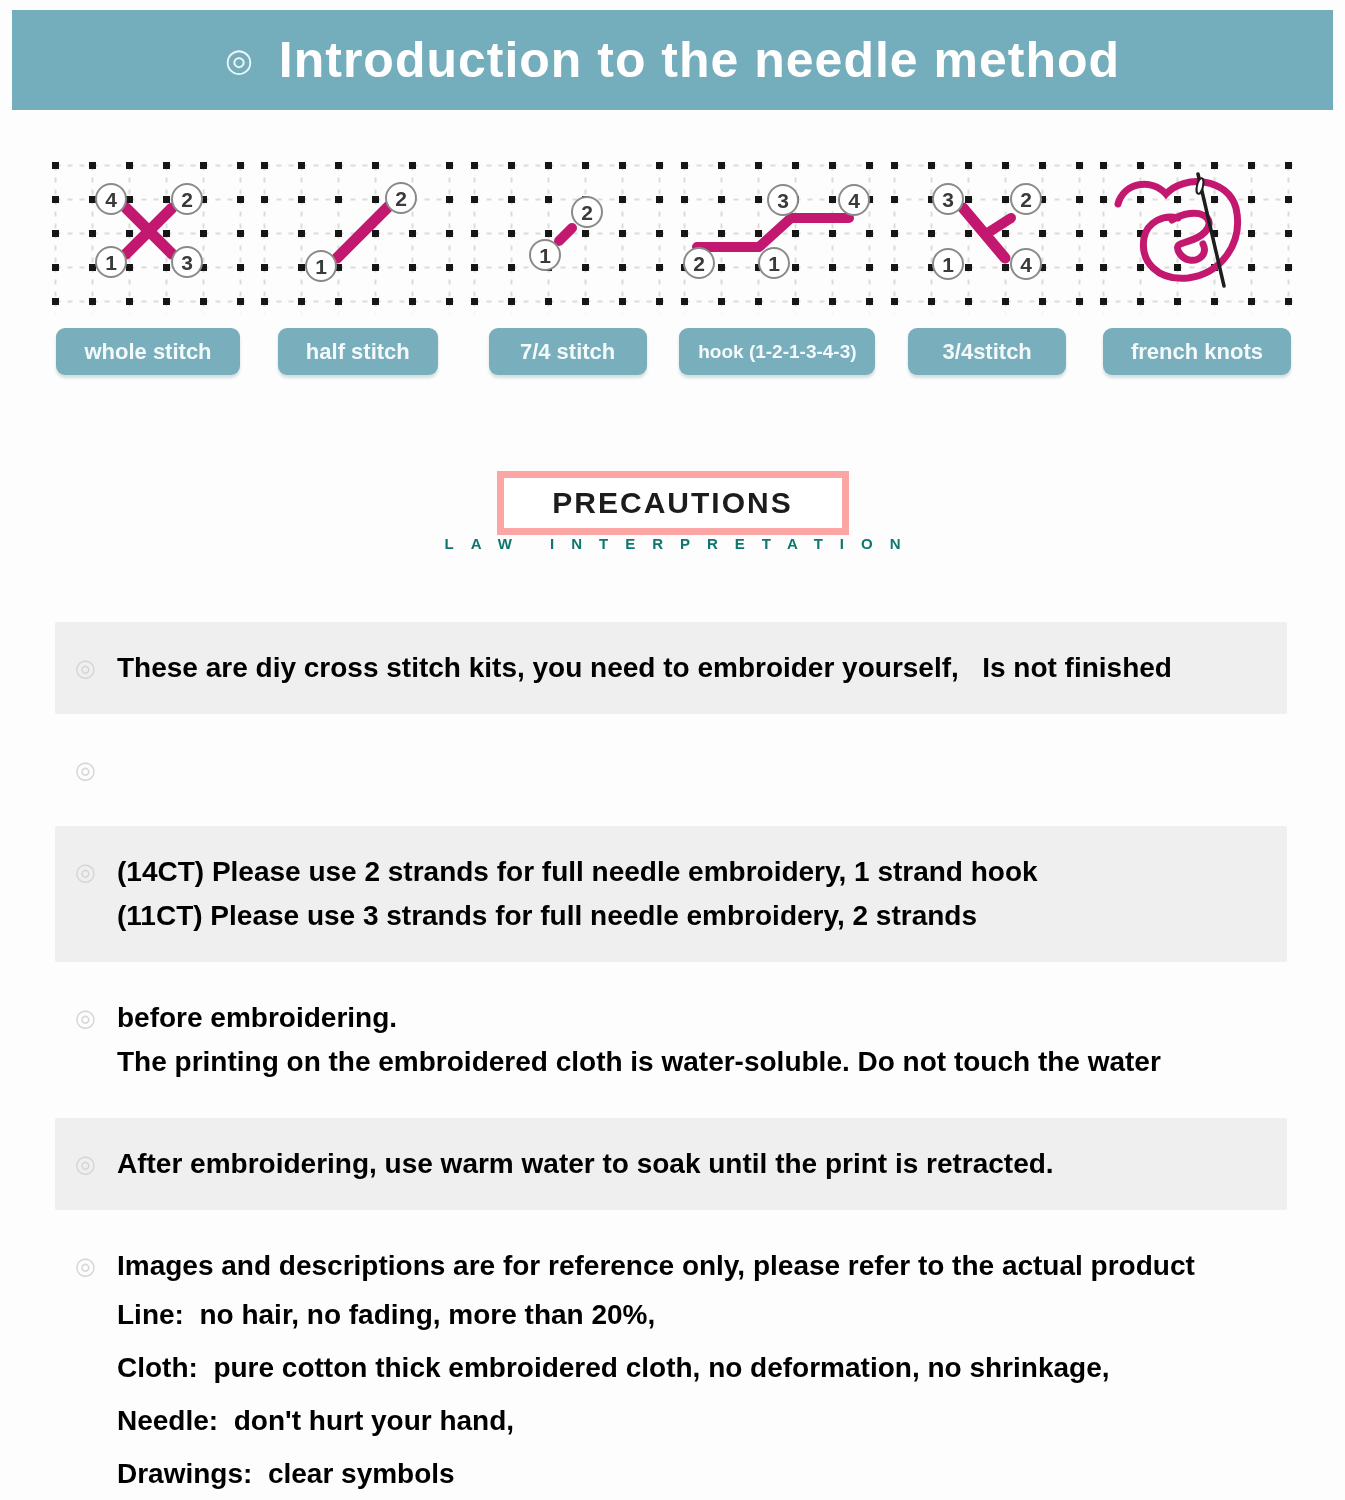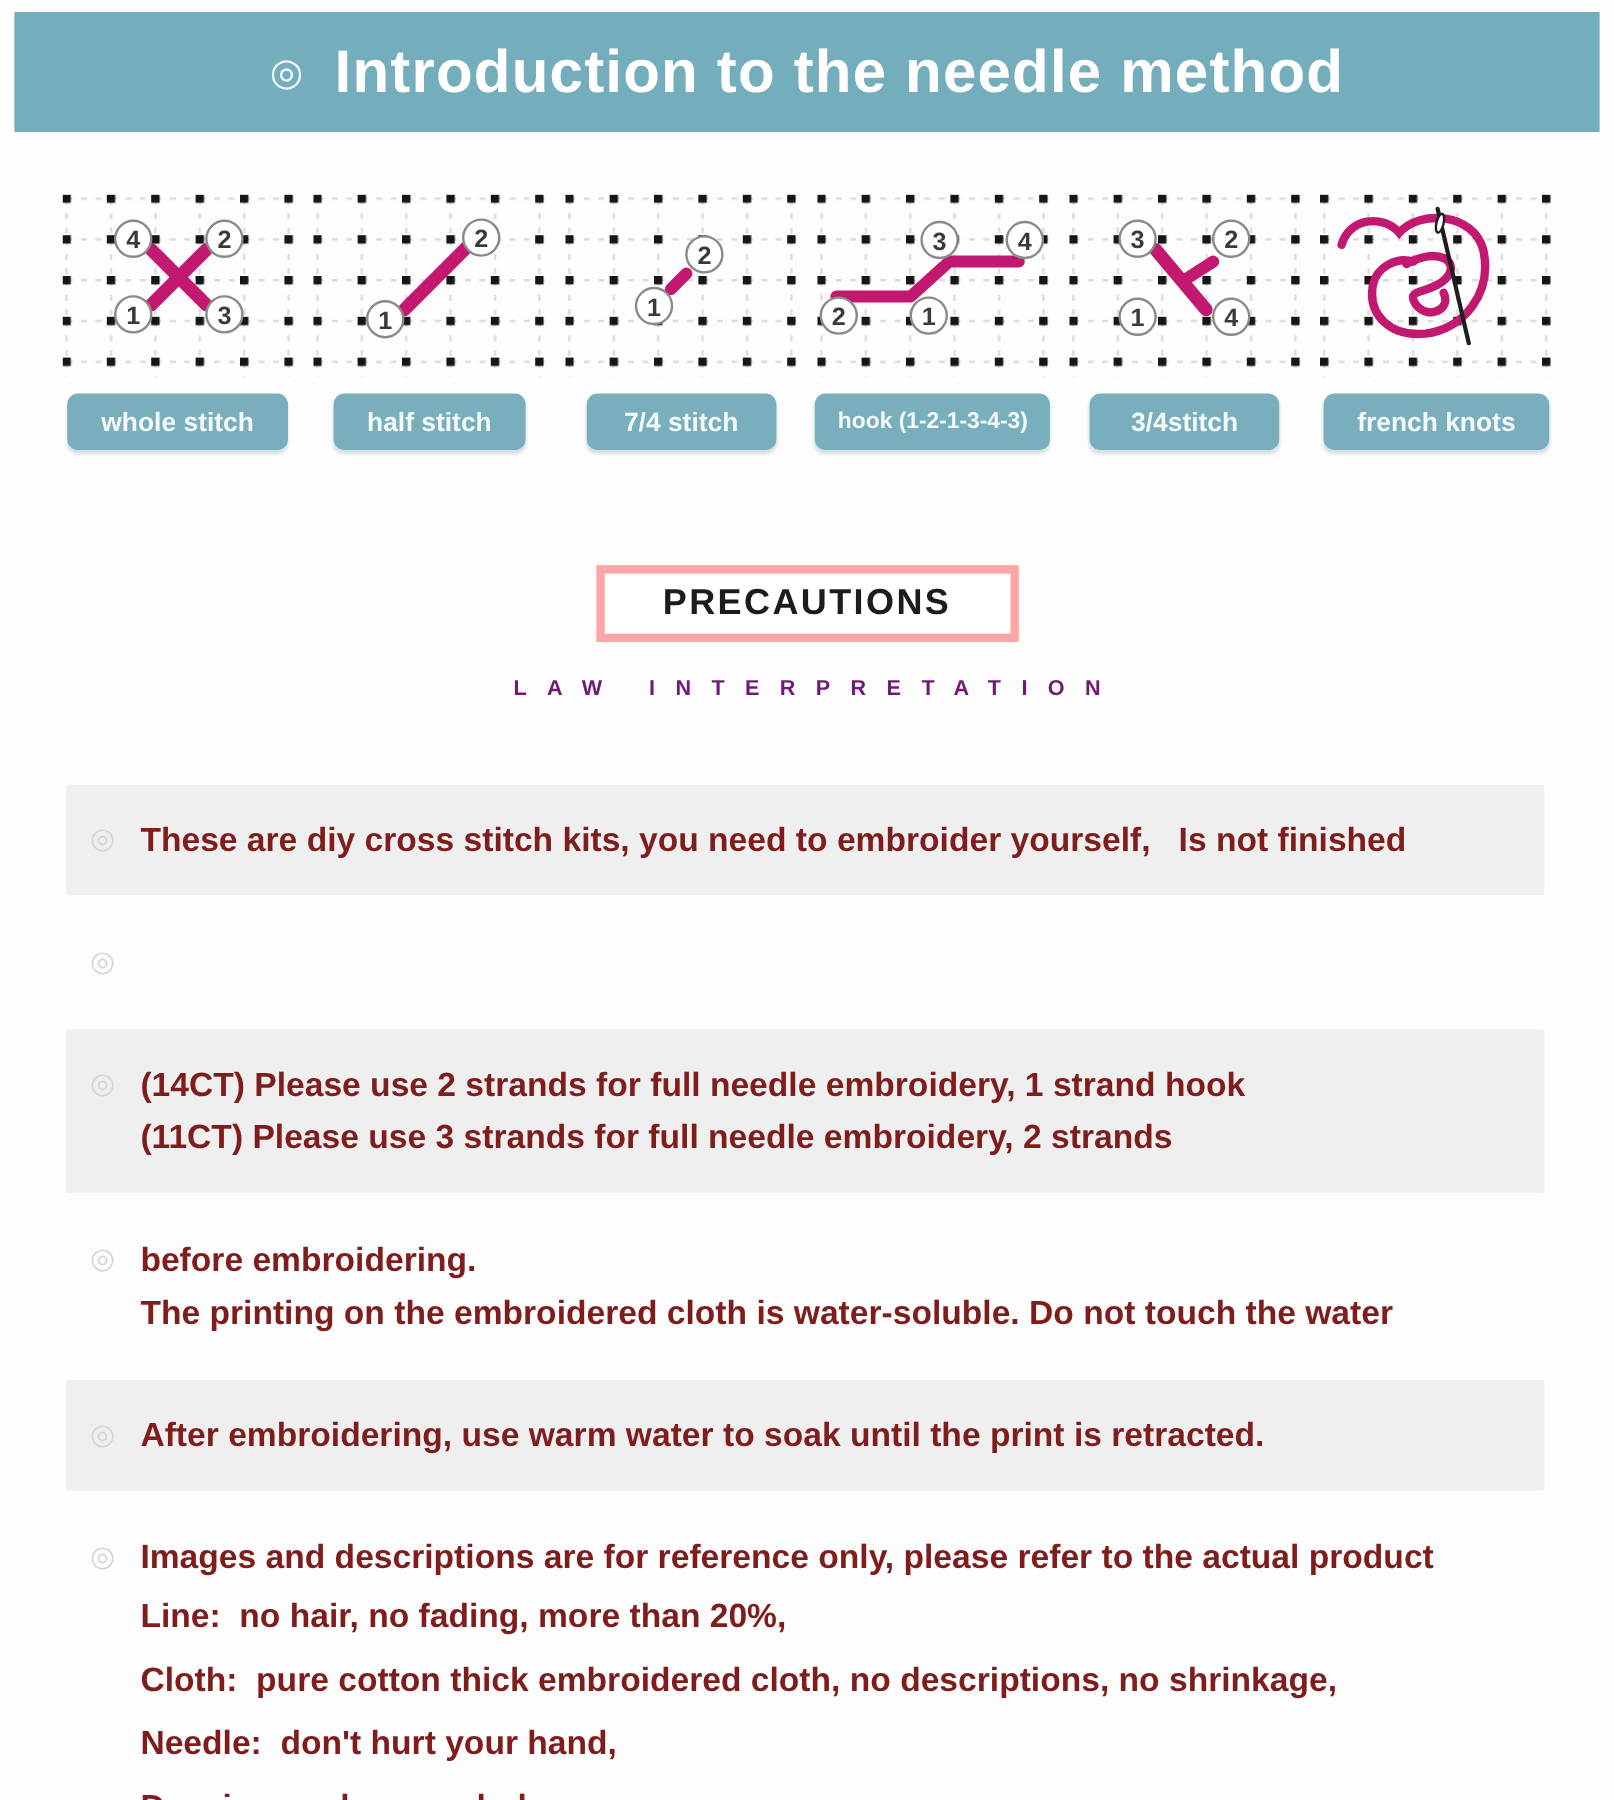--- a/index.html
+++ b/index.html
@@ -58,37 +58,37 @@
 
   
   .precautions-box{
     width:352px;height:64px;margin:96px auto 0 auto;
     background:#ffffff;border:7px solid #fca5a5;
     box-shadow:inset 0 0 0 3px #ffffff;
     display:flex;align-items:center;justify-content:center;
   }
   .precautions-box span{font-size:30px;font-weight:bold;letter-spacing:2px;color:#1c1c1c;}
   .law{
-    margin-top:28px;text-align:center;
-    font-size:18px;font-weight:bold;color:#701a75;
+    text-align:center;
+    font-size:15px;font-weight:bold;color:#0f766e;
     letter-spacing:17px;text-indent:17px;
   }
 
   
   .notes{margin:70px 58px 0 55px;}
   .note{
     display:flex;align-items:flex-start;
     padding:24px 20px;margin-bottom:10px;
     border-radius:2px;
   }
   .note.shaded{background:var(--shade);}
   .note .bullet{
     flex:0 0 26px;color:#d5d5d5;font-size:24px;line-height:44px;
   }
-  .note .body{margin-left:16px;font-size:28px;font-weight:bold;color:#7f1d1d;}
+  .note .body{margin-left:16px;font-size:28px;font-weight:bold;color:#000000;}
   .note .line{line-height:44px;white-space:pre;}
   .note .subline{line-height:53px;white-space:pre;}
 </style>
 </head>
 <body>
 
 <div class="page">
 
   <div class="banner">
     <span class="bullseye">◎</span>
@@ -296,19 +296,19 @@
       <div class="body">
         <div class="line">After embroidering, use warm water to soak until the print is retracted.</div>
       </div>
     </div>
 
     <div class="note">
       <span class="bullet">◎</span>
       <div class="body">
         <div class="line">Images and descriptions are for reference only, please refer to the actual product</div>
         <div class="subline">Line:  no hair, no fading, more than 20%,</div>
-        <div class="subline">Cloth:  pure cotton thick embroidered cloth, no descriptions, no shrinkage,</div>
+        <div class="subline">Cloth:  pure cotton thick embroidered cloth, no deformation, no shrinkage,</div>
         <div class="subline">Needle:  don't hurt your hand,</div>
         <div class="subline">Drawings:  clear symbols</div>
       </div>
     </div>
   </div>
 </div>
 
 </body></html>

